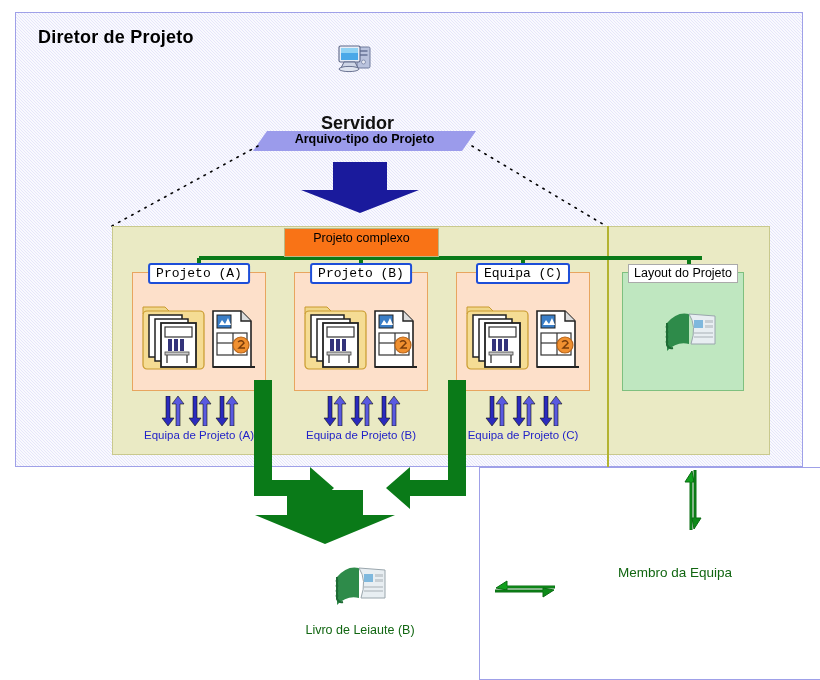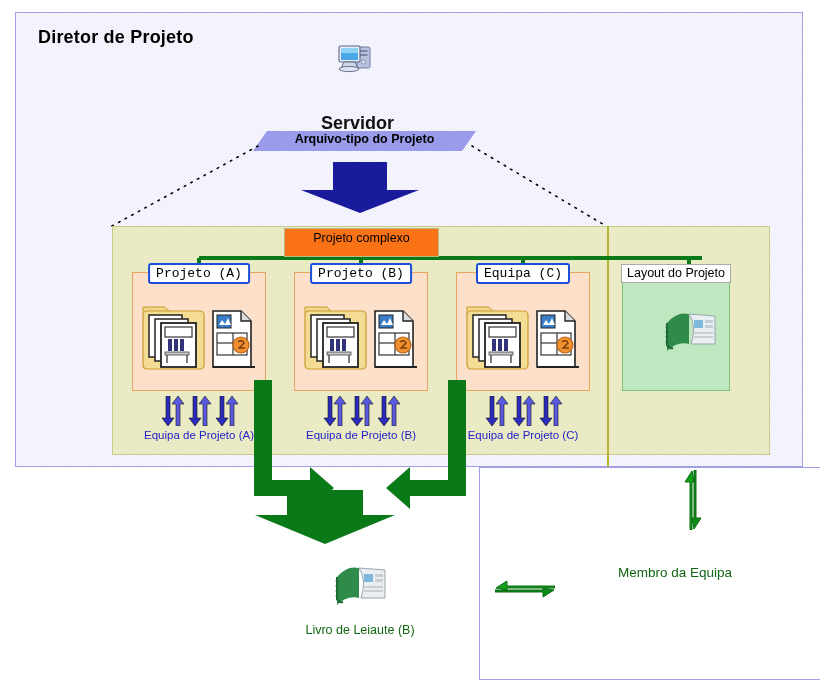--- a/index.html
+++ b/index.html
@@ -87,21 +87,21 @@
     background:#ffffff; border:2px solid #1d4ed8;
     border-radius:3px;
     font-size:13px; color:#000; padding:0 6px; white-space:nowrap;
     line-height:17px; height:17px;font-family:Liberation Mono, monospace;
   }
 
   .proj-icons{ position:absolute; left:8px; top:24px; }
 
   
   #layout-box{
-    left:622px; top:272px; width:108px; height:119px;
+    left:622px; top:272px; width:122px; height:119px;
     background:#bfe7c0; border:1px solid #7ec07f; box-sizing:border-box;
   }
   #layout-tag{
     position:absolute; top:-9px; left:50%; transform:translateX(-50%);
     background:#ffffff; border:1px solid #aaaaaa;
     font-size:12.5px; color:#000; padding:0 5px; white-space:nowrap;
     line-height:17px; height:17px;
   }
 
   

